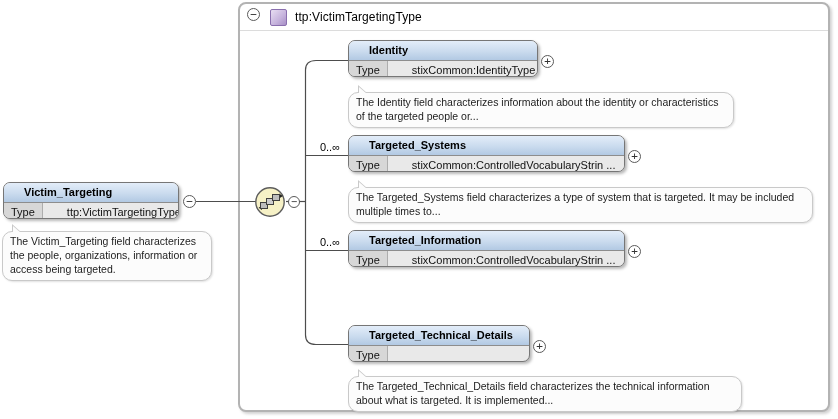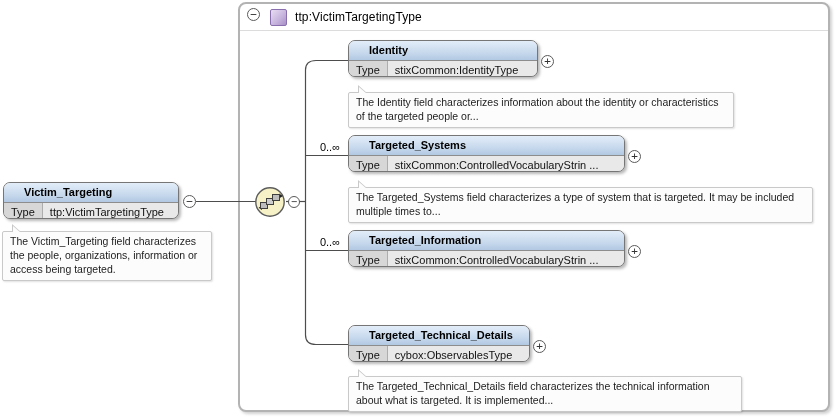--- a/index.html
+++ b/index.html
@@ -40,28 +40,28 @@
     height:19px; line-height:19px; padding:0 20px;
     background:linear-gradient(#e3edf9 0%, #cadbee 55%, #b2c9e3 100%);
     border-bottom:1px solid #8d8d8d;
     font-size:11px; font-weight:bold; color:#000; white-space:nowrap;
   }
   .elem-type { display:flex; height:15px; line-height:19px; font-size:11px; color:#111; }
   .elem-type .tlabel {
     background:#d7d7d7; padding:0 7px; border-right:1px solid #adadad; flex:0 0 auto;
   }
   .elem-type .tvalue {
-    background:#e9e9e9; padding:0 7px; flex:1 1 auto;
+    background:#e9e9e9; padding:0 24px; flex:1 1 auto;
     white-space:nowrap; overflow:hidden;
   }
 
   
   .desc {
     position:absolute; z-index:3; box-sizing:border-box;
-    background:#fcfcfc; border:1px solid #c9c9c9; border-radius:2px;
+    background:#fcfcfc; border:1px solid #c9c9c9; border-radius:10px;
     box-shadow:1px 1px 2px rgba(0,0,0,0.12);
     font-size:10.5px; line-height:1.33; color:#1c1c1c; padding:3px 7px;
   }
   .desc::before {
     content:""; position:absolute; top:-8px; left:9px; width:0; height:0;
     border-bottom:8px solid #c9c9c9; border-right:9px solid transparent;
   }
   .desc::after {
     content:""; position:absolute; top:-6px; left:10px; width:0; height:0;
     border-bottom:7px solid #fcfcfc; border-right:8px solid transparent;
@@ -163,19 +163,18 @@
       <span class="tlabel">Type</span>
       <span class="tvalue">stixCommon:ControlledVocabularyStrin ...</span>
     </div>
   </div>
   <div class="round-btn" style="left:628px; top:245px;">+</div>
 
   <div class="elem" style="left:348px; top:325px; width:182px;">
     <div class="elem-header">Targeted_Technical_Details</div>
     <div class="elem-type">
       <span class="tlabel">Type</span>
-      <span class="tvalue">cybox:ObservablesType</span>
     </div>
   </div>
   <div class="round-btn" style="left:533px; top:340px;">+</div>
   <div class="desc" style="left:348px; top:376px; width:394px;">The Targeted_Technical_Details field characterizes the technical information about what is targeted. It is implemented...</div>
 
 </div>
 
 </body></html>

